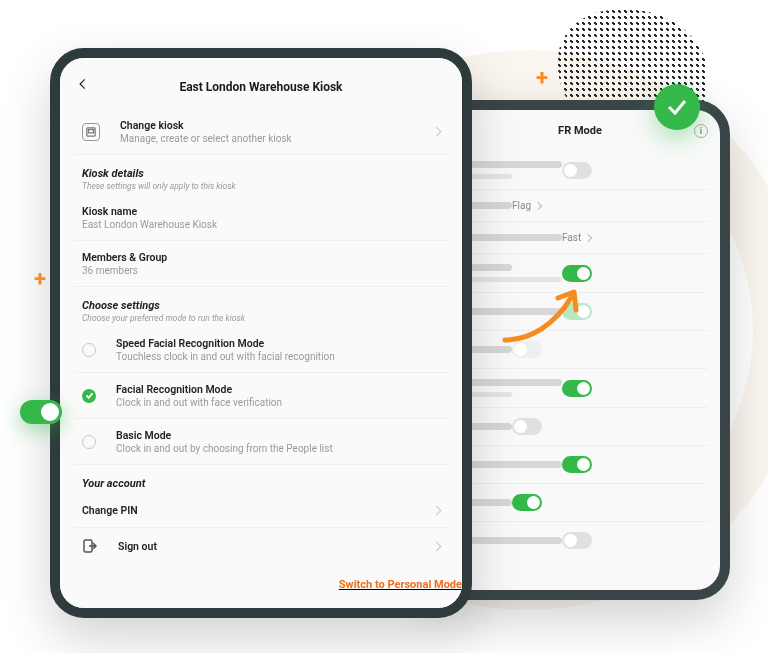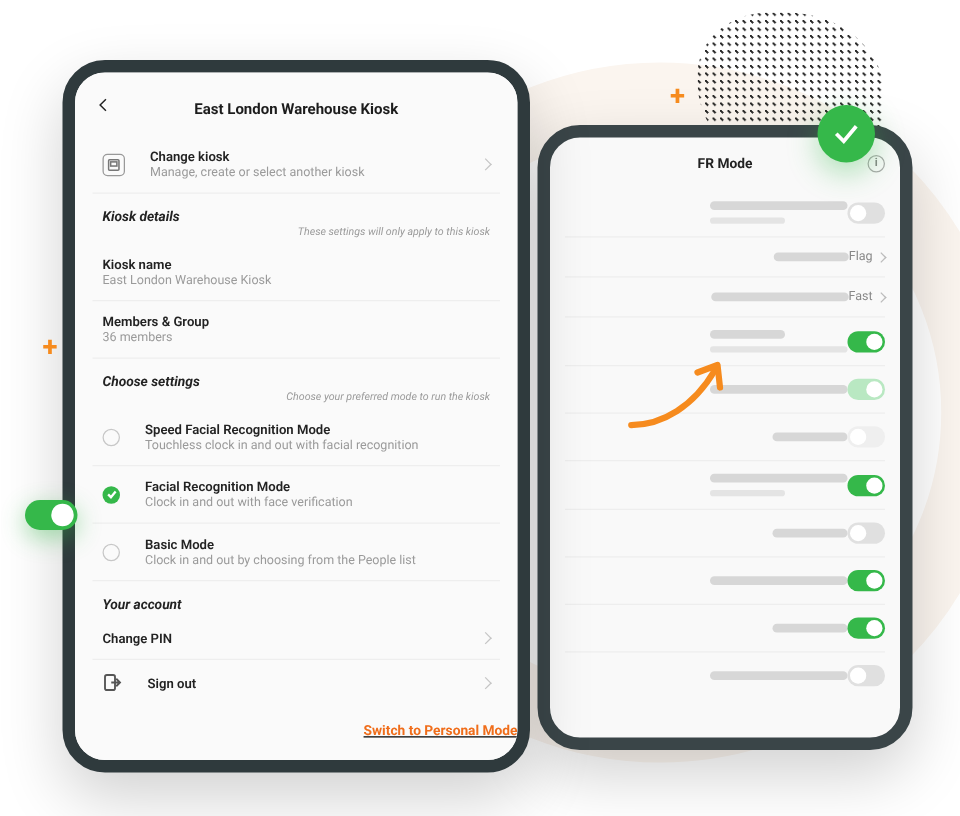--- a/index.html
+++ b/index.html
@@ -55,28 +55,28 @@
     position: absolute; background: #f9f9f9;
     border: 10px solid #2f3a3d; border-radius: 34px;
     box-shadow: 0 20px 50px rgba(0,0,0,.18);
     overflow: hidden;
   }
   .device.back {
     top: 100px; left: 430px; width: 300px; height: 500px; z-index: 2;
     border-color: #3a4548;
   }
   .device.front {
-    top: 48px; left: 50px; width: 374px; height: 570px; z-index: 5;
+    top: 48px; left: 50px; width: 422px; height: 570px; z-index: 5;
   }
 
   
   .back-header { display:flex; align-items:center; justify-content:center; position:relative; padding:14px 12px; font-size:11px; font-weight:700; color:#222; }
   .back-header .info { position:absolute; right:12px; width:14px; height:14px; border:1px solid #aaa; border-radius:50%; font-size:9px; line-height:12px; text-align:center; color:#888; }
   .back-rows { padding: 0 12px 12px; }
-  .back-row { display:flex; align-items:center; justify-content:flex-end; padding:10px 0; border-bottom:1px solid #eee; }
+  .back-row { display:flex; align-items:center; justify-content:flex-start; padding:10px 0; border-bottom:1px solid #eee; }
   .back-row:last-child { border-bottom:none; }
   .skel { height:7px; border-radius:4px; background:#d7d7d7; }
   .skel.sm { width: 60px; }
   .skel.md { width: 110px; }
   .skel-col { display:flex; flex-direction:column; gap:5px; }
   .skel-col .skel.sub { height:5px; background:#e4e4e4; }
   .val-txt { font-size:10px; color:#888; display:flex; align-items:center; gap:4px; }
   .chev { width:6px; height:6px; border-right:1.5px solid #bbb; border-bottom:1.5px solid #bbb; transform:rotate(-45deg); }
   .tog { width:30px; height:17px; border-radius:10px; position:relative; }
   .tog::after { content:""; position:absolute; top:2px; width:13px; height:13px; border-radius:50%; background:#fff; }
@@ -94,21 +94,21 @@
   .fbody { flex:1; overflow:hidden; padding: 0 14px 10px; }
   .card-row { display:flex; align-items:center; gap:20px; padding:10px 8px; border-bottom:1px solid #eee; }
   .card-row.no-b { border-bottom:none; }
   .icon-box { width:18px; height:18px; border:1px solid #999; border-radius:4px; display:flex; align-items:center; justify-content:center; }
   .icon-box svg { width:10px; height:10px; stroke:#777; fill:none; stroke-width:1.5;}
   .txtcol { flex:1; min-width:0; }
   .lbl { font-size:10.5px; font-weight:600; color:#222; }
   .sub { font-size:10px; color:#9a9a9a; margin-top:1px; }
   .sect { padding: 12px 8px 4px; font-style: italic; }
   .sect .lbl { font-size:11px; font-weight:700; }
-  .sect .sub { font-size:8.5px;text-align:right; }
+  .sect .sub { font-size:8.5px; }
   .radio { width:14px; height:14px; border:1.5px solid #c7c7c7; border-radius:50%; flex-shrink:0; }
   .radio.sel { border:none; background:#35b84a; display:flex; align-items:center; justify-content:center; }
   .radio.sel svg { width:9px; height:9px; stroke:#fff; stroke-width:2.5; fill:none; }
   .chev-r { width:7px; height:7px; border-right:1.5px solid #c5c5c5; border-bottom:1.5px solid #c5c5c5; transform:rotate(-45deg); }
   .signout-ico { width:16px; height:16px; }
   .signout-ico svg { width:16px; height:16px; stroke:#555; stroke-width:1.5; fill:none; }
   .footer-btn { text-align:right; padding:14px 0 16px;text-decoration:underline; }
   .footer-btn span { color:#f06d1a; font-size:11px; font-weight:700; }
 </style>
 </head>

